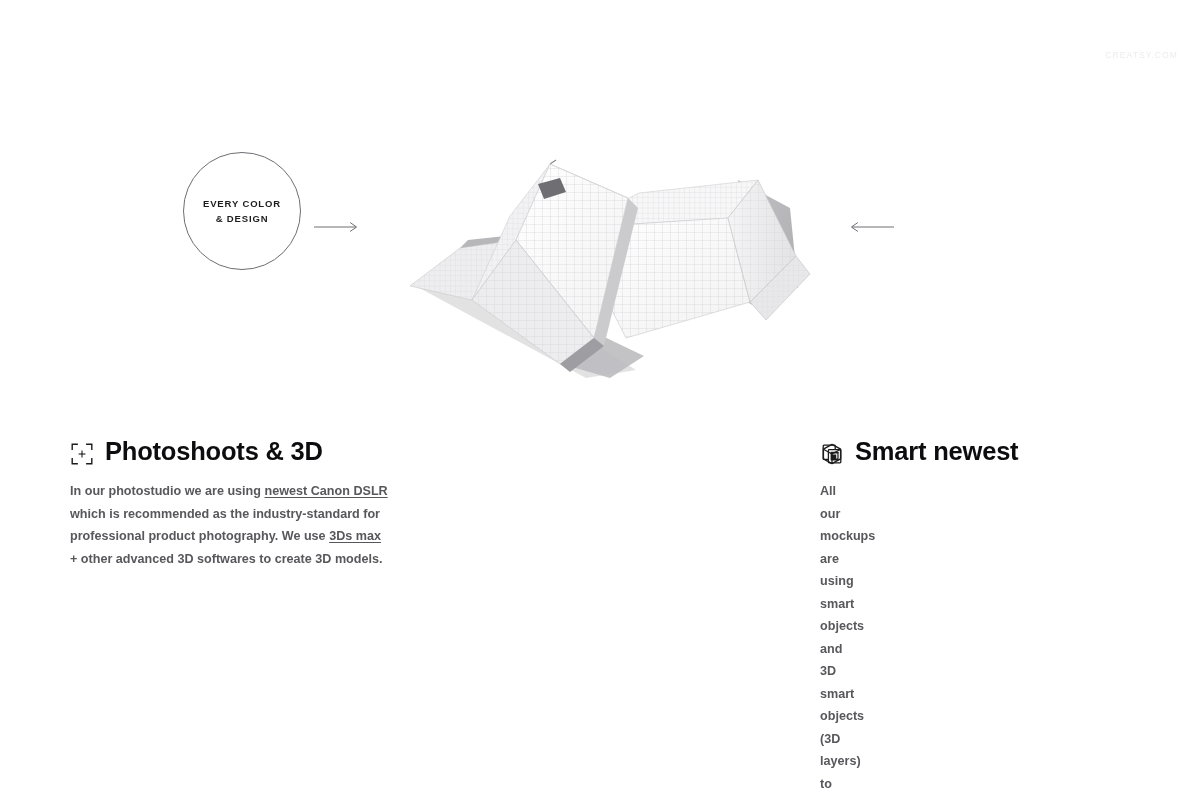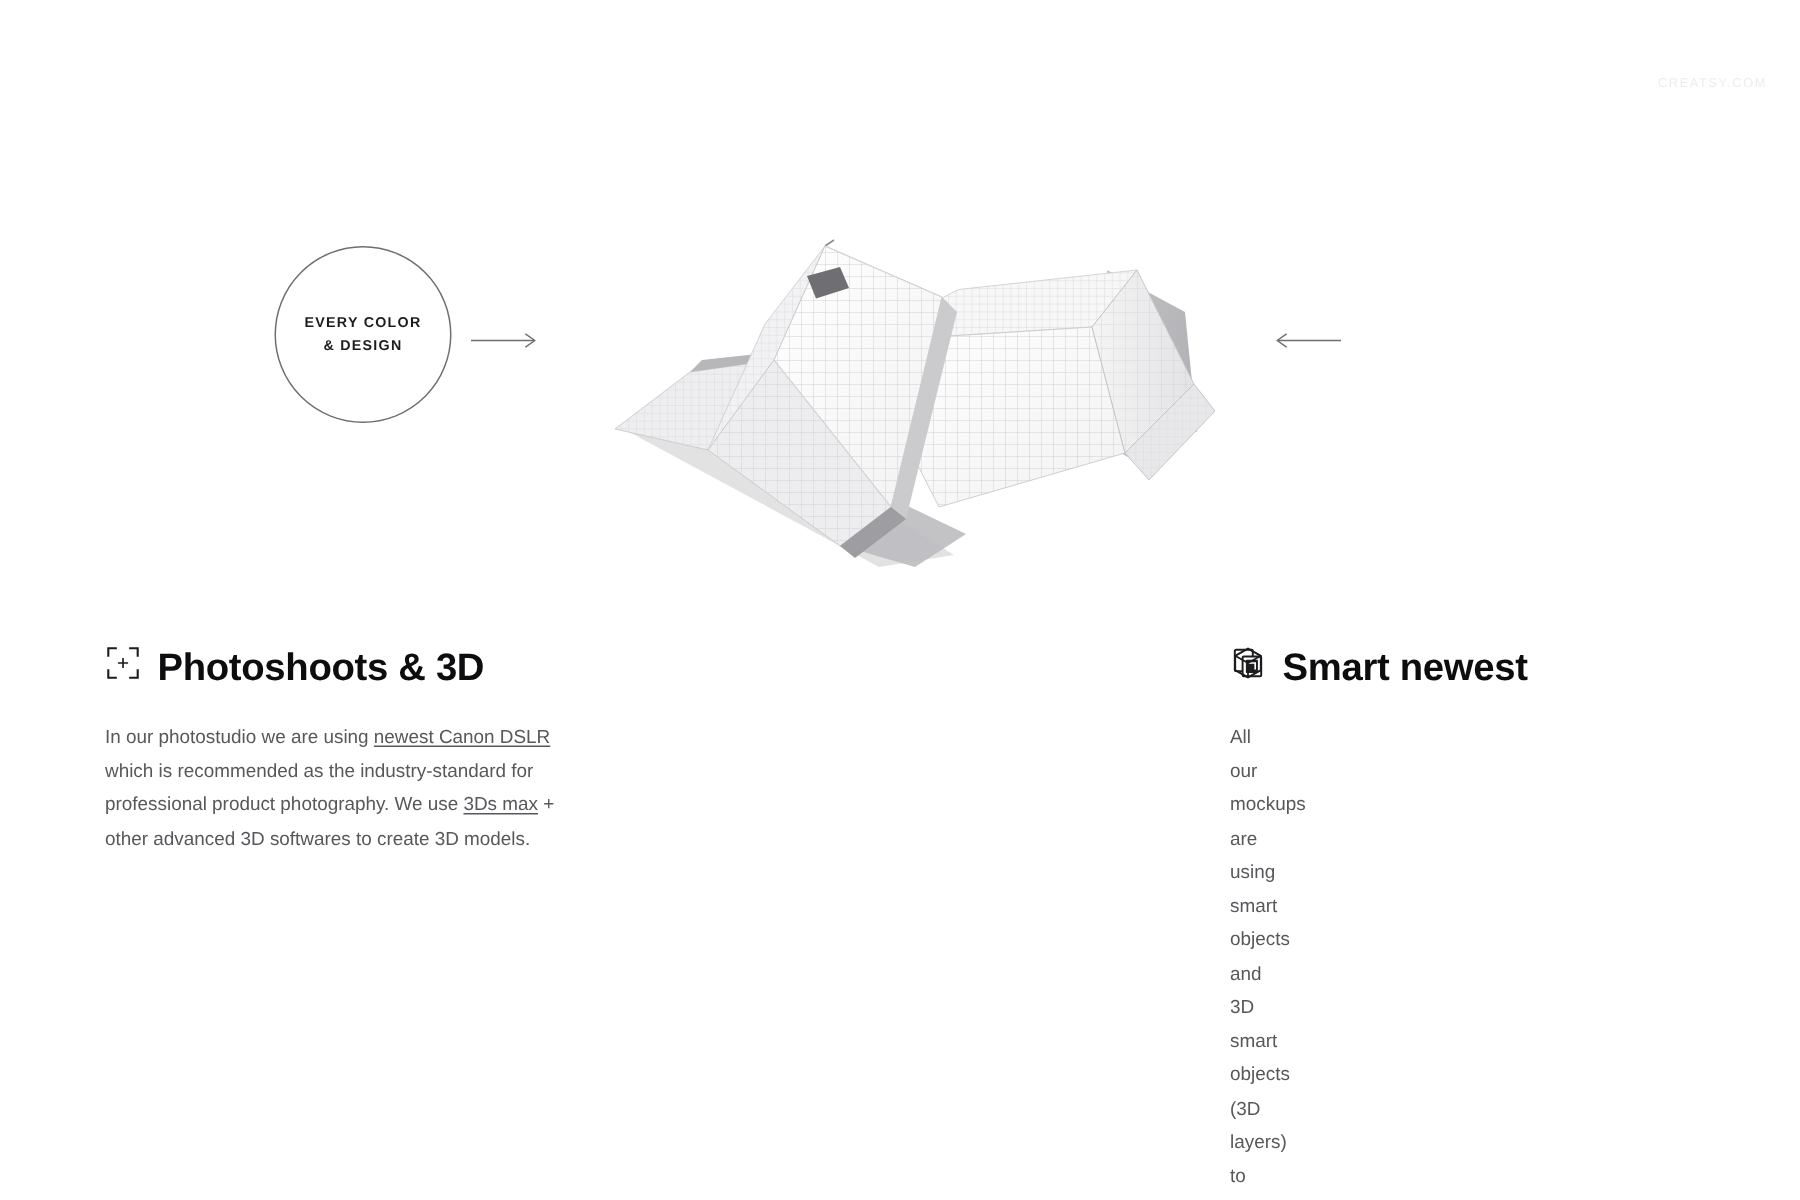--- a/index.html
+++ b/index.html
@@ -28,21 +28,21 @@
 
   .badge-circle {
     position:absolute;
     width:118px; height:118px;
     border:1px solid #6e6e73;
     border-radius:50%;
     display:flex; flex-direction:column;
     align-items:center; justify-content:center;
     text-align:center;
   }
-  .badge-circle.left  { left:183px; top:164px; }
+  .badge-circle.left  { left:183px; top:152px; }
   .badge-circle.right { left:897px; top:168px; }
   .badge-line {
     font-size:9.5px; font-weight:700; letter-spacing:0.85px;
     color:#1c1c1e; line-height:15px; white-space:nowrap;
   }
 
   .arrow { position:absolute; height:12px; }
   .arrow svg { display:block; overflow:visible; }
   .arrow.left-arrow  { left:314px; top:221px; }
   .arrow.right-arrow { left:848px; top:221px; }
@@ -57,37 +57,37 @@
     width:1200px;
     display:grid;
     grid-template-columns:375px 375px 340px;
     grid-template-rows:auto auto;
     column-gap:0px; row-gap:24px;
     padding-left:70px;
   }
   .feature { position:relative; }
   .feature.col2 { padding-left:375px; }
 
-  .feature-head { display:flex; align-items:flex-start; gap:11px; height:36px; }
+  .feature-head { display:flex; align-items:flex-end; gap:11px; height:36px; }
   .feature-icon {
     width:24px; height:24px;
     display:flex; align-items:center; justify-content:center;
     flex:0 0 24px;
   }
   .feature-icon svg { display:block; }
   .feature-title {
     font-size:25.5px; font-weight:700; color:#0d0d0f;
     letter-spacing:-0.2px; line-height:30px;
     white-space:nowrap;
   }
   .feature-body {
     margin-top:14px;
     font-size:12.6px; line-height:22.5px;
     color:#58585c; max-width:320px;
-    font-weight:400;
+    font-weight:700;
   }
   .feature-body .ul { text-decoration:underline; text-underline-offset:2px; }
 </style>
 </head>
 <body>
 
 <div id="page">
 
   <div class="watermark">CREATSY.COM</div>
 

